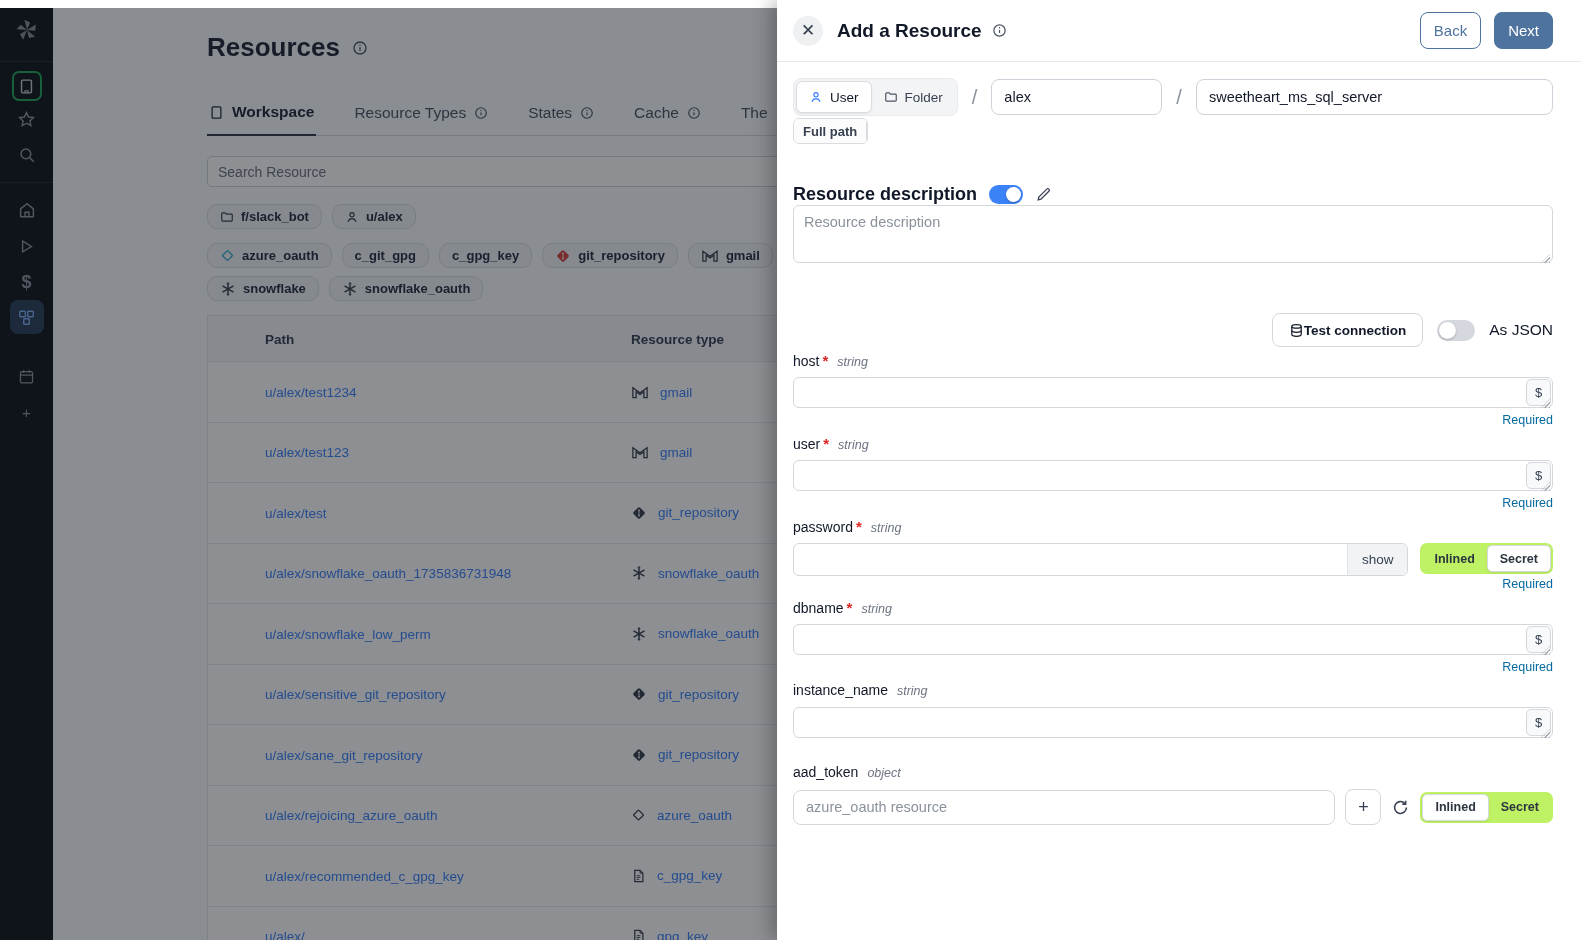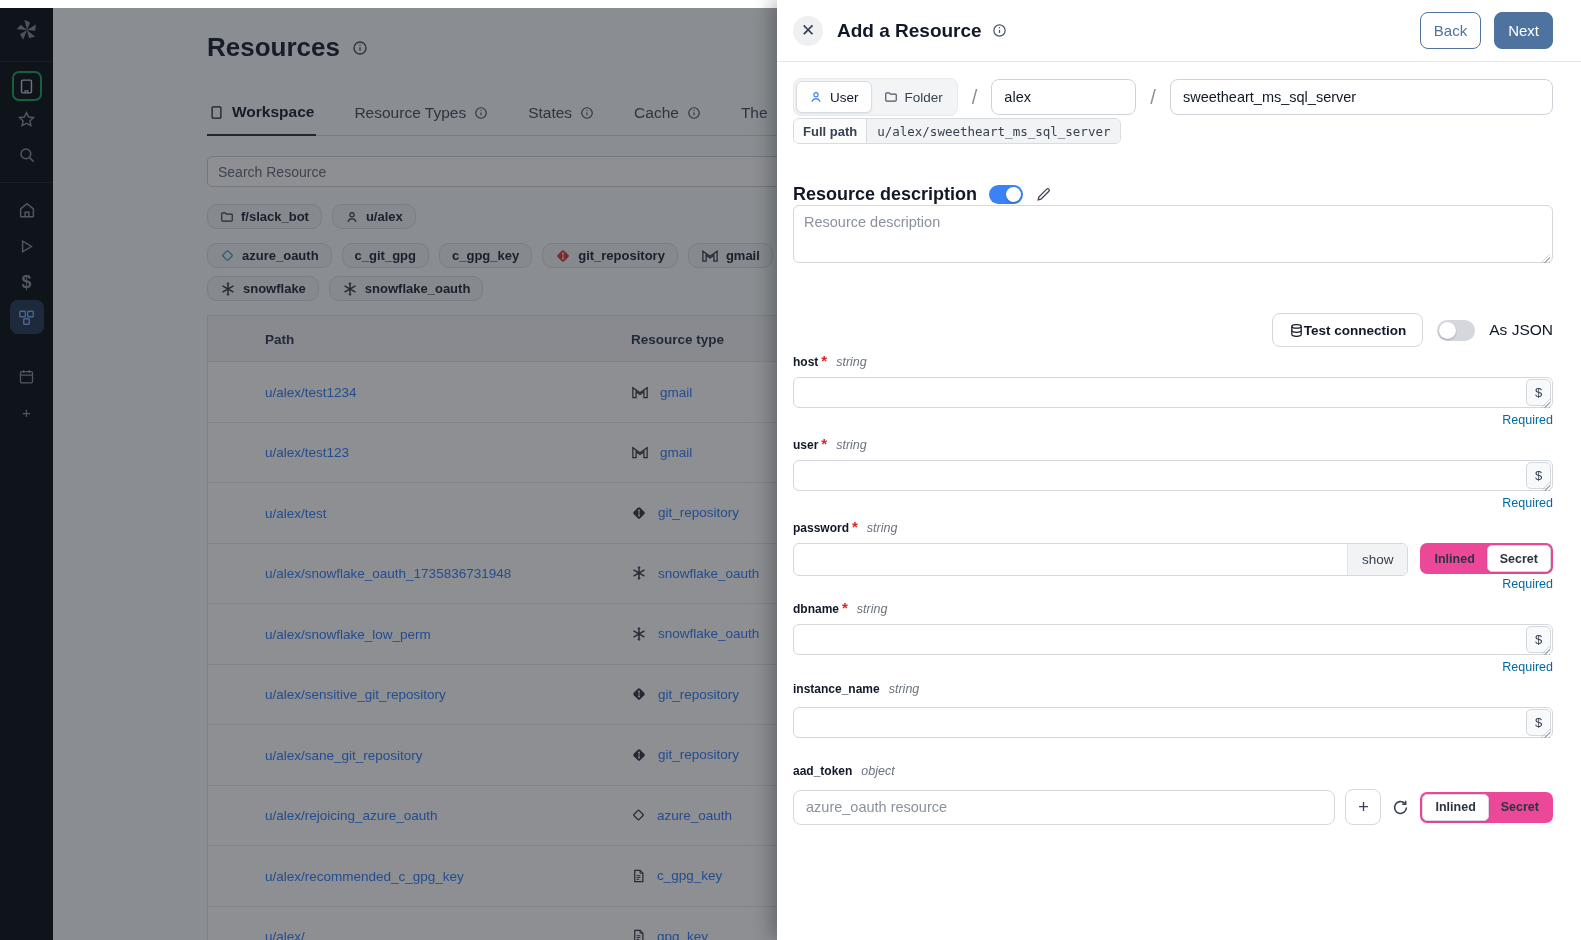--- a/index.html
+++ b/index.html
@@ -62,21 +62,21 @@
 
   .dbody{padding:16px 28px 0 16px}
   .pathrow{display:flex;align-items:center;gap:14px;height:38px}
   .seg{display:flex;background:#f3f4f6;border:1px solid #e9eaee;border-radius:8px;padding:2px;height:38px}
   .seg-opt{display:flex;align-items:center;gap:7px;padding:0 12px;border-radius:6px;font-size:13.5px;color:#374151;cursor:pointer;background:transparent;border:none}
   .seg-opt.active{background:#fff;border:1px solid #d9dce1;color:#111827;box-shadow:0 1px 2px rgba(0,0,0,.07)}
   .seg-opt.active .uic{color:#3b82f6}
   .seg-opt .uic{display:flex;color:#4b5563}
   .slash{font-size:20px;color:#8b929c}
   .pinput{height:36px;border:1px solid #cfd3d9;border-radius:8px;padding:0 12px;font-size:14.5px;color:#111827}
-  .pinput.owner{width:145px}
+  .pinput.owner{width:171px}
   .pinput.rname{flex:1}
 
   .fullpath{display:inline-flex;align-items:stretch;border:1px solid #d8dbe0;border-radius:6px;overflow:hidden;height:26px;margin-top:2px}
   .fp-label{display:flex;align-items:center;padding:0 9px;font-size:13px;font-weight:700;color:#374151;background:#fcfcfd;border-right:1px solid #d8dbe0}
   .fp-code{display:flex;align-items:center;padding:0 10px;font-family:"DejaVu Sans Mono",monospace;font-size:12.5px;color:#374151;background:#f1f3f5}
 
   .desc-head{margin-top:40px;display:flex;align-items:center;gap:12px}
   .desc-head h2{font-size:18px;font-weight:700;color:#111827}
   .tgl{position:relative;border-radius:12px;cursor:pointer;border:none}
   .tgl .knob{position:absolute;top:2px;background:#fff;border-radius:50%;box-shadow:0 1px 2px rgba(0,0,0,.25)}
@@ -95,35 +95,35 @@
   .test-btn{height:34px;border:1px solid #d4d7dc;border-radius:8px;background:#fff;display:flex;align-items:center;
     padding:0 16px;font-size:13.5px;font-weight:700;color:#111827;cursor:pointer}
   .tgl-json{width:38px;height:21px;background:#d4d8de}
   .tgl-json .knob{width:17px;height:17px;left:2px}
   .asjson{font-size:15.5px;color:#111827}
 
   .fields{margin-top:5px}
   .field{margin-bottom:2px}
   .field.spaced{margin-bottom:22px}
   .flabel{display:flex;align-items:baseline;gap:9px;height:21px;margin-bottom:4px}
-  .fname{font-size:12px;font-weight:700;color:#111827}
+  .fname{font-size:14px;font-weight:400;color:#111827}
   .fstar{color:#dc2626;font-weight:700;margin-left:-6px;font-size:15px}
   .ftype{font-size:12.5px;font-style:italic;color:#6b7280}
   .inwrap{position:relative}
   .finput{width:100%;height:31px;border:1px solid #d4d7dc;border-radius:6px;background:#fff;padding:6px 34px 6px 10px;font-size:14px;resize:none;color:#111827}
   .finput.plain{padding-right:10px}
   .dollar{position:absolute;right:2px;top:2px;width:25px;height:27px;border:1px solid #d4d7dc;border-radius:5px;background:#f8f9fa;
     font-size:13px;color:#374151;display:flex;align-items:center;justify-content:center;cursor:pointer}
   .req{height:20px;text-align:right;font-size:12.5px;color:#0369a1;margin-top:1px}
   .pw-row{display:flex;align-items:flex-start;gap:12px}
   .pw-wrap{flex:1;position:relative}
   .pw-input{width:100%;height:33px;border:1px solid #d4d7dc;border-radius:6px;padding:0 70px 0 10px;font-size:14px}
   .show-btn{position:absolute;right:1px;top:1px;height:31px;padding:0 14px;background:#f1f3f5;border:none;border-left:1px solid #e2e5ea;
     border-radius:0 6px 6px 0;font-size:13.5px;color:#374151;cursor:pointer}
-  .segmini{display:flex;background:#ec4899;border-radius:7px;padding:2px;height:31px;flex:0 0 auto}
+  .segmini{display:flex;background:#bef264;border-radius:7px;padding:2px;height:31px;flex:0 0 auto}
   .segmini .opt{padding:0 12px;display:flex;align-items:center;font-size:12.5px;font-weight:700;color:#2b3440;border-radius:5px;border:none;background:transparent;cursor:pointer}
   .segmini .opt.active{background:#fff;border:1px solid #d6d9de;box-shadow:0 1px 2px rgba(0,0,0,.09)}
   .aad-row{display:flex;align-items:center;gap:10px}
   .aad-input{flex:1;height:35px;border:1px solid #d4d7dc;border-radius:8px;padding:0 12px;font-size:14.5px}
   .aad-input::placeholder{color:#8b929c}
   .sq-btn{width:36px;height:36px;border:1px solid #d4d7dc;border-radius:8px;background:#fff;font-size:18px;color:#374151;
     display:flex;align-items:center;justify-content:center;cursor:pointer}
   .refresh{display:flex;color:#374151;cursor:pointer}
 </style>
 </head>
@@ -495,21 +495,20 @@
         </button>
       </div>
       <span class="slash">/</span>
       <input class="pinput owner" value="alex" style="">
       <span class="slash">/</span>
       <input class="pinput rname" value="sweetheart_ms_sql_server" style="">
     </div>
 
     <div class="fullpath">
       <span class="fp-label">Full path</span>
-      <span class="fp-code">u/alex/sweetheart_ms_sql_server</span>
     </div>
 
     <div class="desc-head">
       <h2>Resource description</h2>
       <button class="tgl tgl-desc">
           <span class="knob"></span>
         </button>
       <span class="pencil">
         <svg width="17" height="17" viewBox="0 0 24 24" fill="none" stroke="currentColor" stroke-width="1.8">
             <path d="M4.5 19.5l.9-3.9L16.6 4.4a2.1 2.1 0 0 1 3 3L8.4 18.6z"></path>

